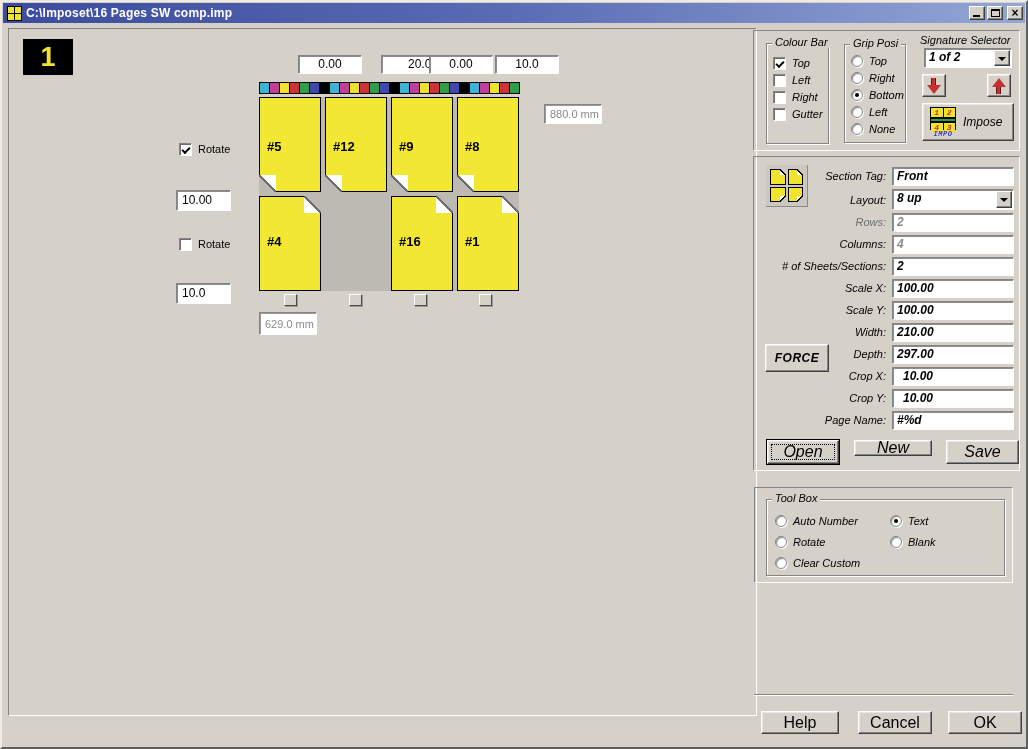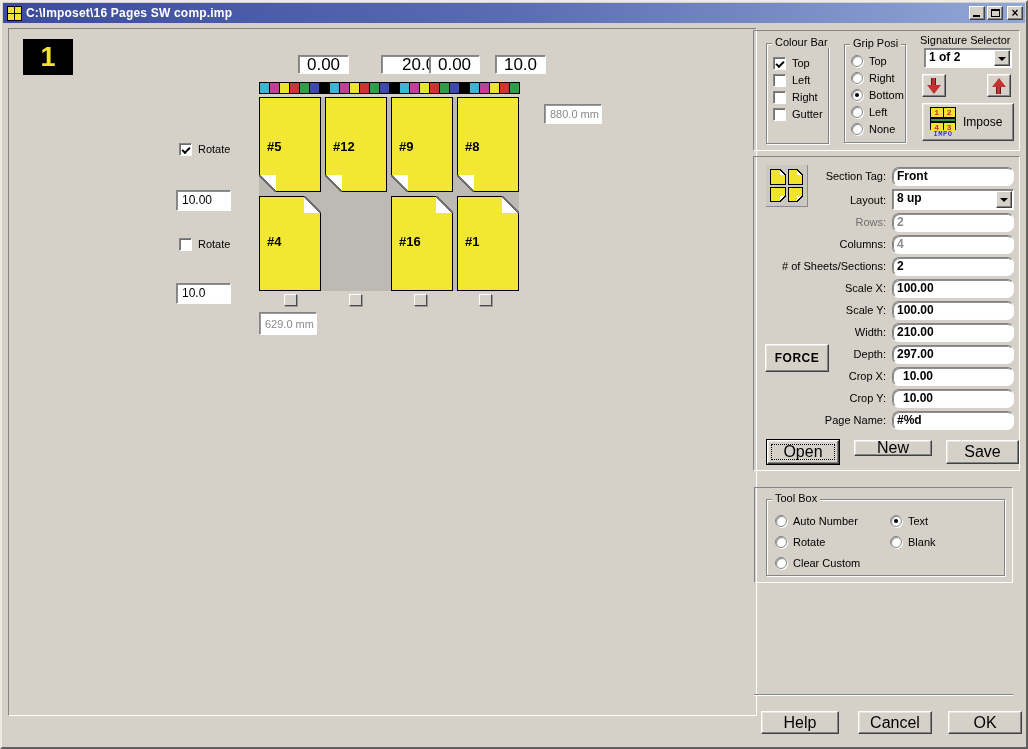--- a/index.html
+++ b/index.html
@@ -20,21 +20,21 @@
   .winbtn { width:16px; height:14px; background:#d5d1c8; border:1px solid; border-color:#fff #404040 #404040 #fff;
     box-shadow:inset -1px -1px 0 #848484; position:relative; cursor:default; }
   .winbtn.gap { margin-left:2px; }
   .glyph-min { position:absolute; left:3px; bottom:2px; width:7px; height:2px; background:#000; }
   .glyph-max { position:absolute; left:3px; top:2px; width:9px; height:8px; border:1px solid #000; border-top-width:2px; }
   .glyph-x { position:absolute; left:0; top:-1px; width:100%; text-align:center; font-size:12px; font-weight:bold; color:#000; line-height:14px; }
 
   
   .sunken { background:#fff; border:1px solid; border-color:#848484 #fdfdfd #fdfdfd #848484; box-shadow:inset 1px 1px 0 #8d8d8d; }
   .raised { background:#d5d1c8; border:1px solid; border-color:#fdfdfd #404040 #404040 #fdfdfd; box-shadow:inset -1px -1px 0 #848484, inset 1px 1px 0 #e9e6df; }
-  .panel-box { position:absolute; border:1px solid; border-color:#848484 #fdfdfd #fdfdfd #848484; }
+  .panel-box { position:absolute; border:1px solid; border-color:#848484 #fdfdfd #fdfdfd #848484;font-style:italic; }
   .groupbox { position:absolute; border:1px solid #848484; box-shadow:inset 1px 1px 0 #fdfdfd, 1px 1px 0 #fdfdfd; }
   .group-title { position:absolute; top:-8px; left:5px; background:#d5d1c8; padding:0 3px; font-size:11px; white-space:nowrap; }
 
   .btn { display:flex; align-items:center; justify-content:center; font-size:16px; color:#000; cursor:default; }
   .btn.default { box-shadow:0 0 0 1px #000, inset -1px -1px 0 #848484, inset 1px 1px 0 #e9e6df; }
   .btn.default::after { content:''; position:absolute; inset:3px; border:1px dotted #000; }
 
   
   .opt-row { position:absolute; display:flex; align-items:center; gap:6px; font-size:11px; height:14px; cursor:default; }
   .cb { width:13px; height:13px; flex:0 0 13px; background:#fff; border:1px solid; border-color:#848484 #fdfdfd #fdfdfd #848484;
@@ -46,21 +46,21 @@
   .radio.selected::after { content:''; position:absolute; left:3px; top:3px; width:4px; height:4px; border-radius:50%; background:#000; }
 
   
   .main-panel { position:absolute; left:8px; top:28px; width:749px; height:688px;
     border:1px solid; border-color:#848484 #fdfdfd #fdfdfd #848484; }
   .status { position:absolute; left:8px; top:722px; width:749px; text-align:center; font-size:12.5px; font-weight:bold; }
 
   .sig-number { position:absolute; left:14px; top:10px; width:50px; height:36px; background:#000;
     color:#f0e42c; font-size:27px; font-weight:bold; display:flex; align-items:center; justify-content:center; }
 
-  .top-field { position:absolute; top:26px; width:51px; height:19px; font-size:17px; text-align:center; line-height:17px; }
+  .top-field { position:absolute; top:26px; width:64px; height:19px; font-size:12px; text-align:center; line-height:17px; }
 
   .colour-strip { position:absolute; left:250px; top:53px; width:261px; height:12px; background:#000;
     display:flex; gap:1px; padding:1px; }
   .colour-strip div { flex:1 1 auto; }
 
   .sheet { position:absolute; left:250px; top:68px; width:260px; height:194px; background:#bdbab3; }
   .page { position:absolute; width:62px; height:95px; background:#f2e733; border:1px solid #000; }
   .pnum { position:absolute; left:7px; font-size:13px; font-weight:bold; }
   .page.top .pnum { top:41px; }
   .page.bot .pnum { top:37px; }
@@ -102,21 +102,21 @@
 
   .quad-icon { position:absolute; left:12px; top:8px; width:42px; height:42px; background:#cbc8c1;
     border-right:1px solid #8a8a8a; border-bottom:1px solid #8a8a8a; display:grid; grid-template-columns:1fr 1fr; grid-template-rows:1fr 1fr; gap:2px; padding:4px; }
   .quad-icon .pg { background:#f0e42c; border:1px solid #000; position:relative; }
   .quad-icon .pg::after { content:''; position:absolute; width:6px; height:6px; }
   .quad-icon .pg.tr::after { right:-1px; top:-1px; background:linear-gradient(to bottom left,#cbc8c1 0 48%,#000 48% 60%,#fff 60%); }
   .quad-icon .pg.br::after { right:-1px; bottom:-1px; background:linear-gradient(to top left,#cbc8c1 0 48%,#000 48% 60%,#fff 60%); }
 
   .frow { position:absolute; left:0; width:100%; }
   .flabel { position:absolute; left:0; width:132px; text-align:right; font-size:11px; top:3px; }
-  .fval { position:absolute; left:138px; width:122px; height:19px; font-size:12px; font-weight:bold; padding-left:4px; line-height:17px;border-radius:7px; }
+  .fval { position:absolute; left:138px; width:122px; height:19px; font-size:12px; font-weight:bold; padding-left:4px; line-height:17px; }
   .fval.gray { color:#8c8c8c; }
   .fval.indent { padding-left:10px; }
 
   .force-btn { position:absolute; left:11px; top:187px; width:64px; height:28px; font-weight:bold; font-size:12px; letter-spacing:.5px; }
 
   .hdiv { position:absolute; left:754px; top:694px; width:259px; height:2px; border-top:1px solid #848484; border-bottom:1px solid #fdfdfd; }
 </style>
 </head>
 <body>
 

